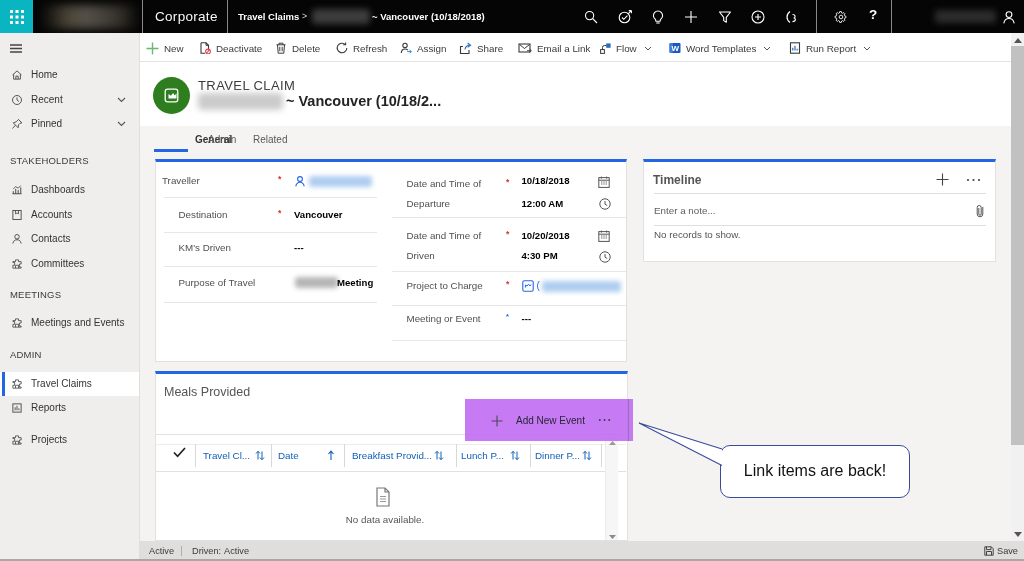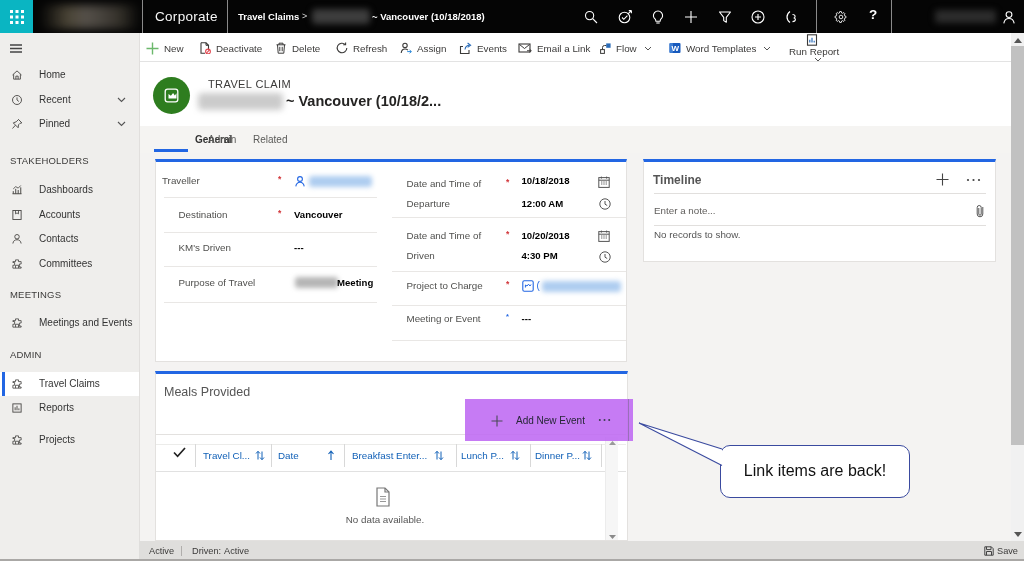--- a/index.html
+++ b/index.html
@@ -19,36 +19,36 @@
 #crumbblur { position:absolute; left:312px; top:9px; width:58px; height:15px; background:#3d3d3d; border-radius:4px; filter:blur(3px); }
 #crumb2 { position:absolute; left:372px; top:0; height:33px; line-height:33px; color:#fff; font-size:9.5px; font-weight:600; }
 .ticon { position:absolute; top:9.5px; width:14px; height:14px; }
 .ticon svg { display:block; width:14px; height:14px; }
 #nameblur { position:absolute; left:935px; top:10px; width:61px; height:13px; background:#2c2c2c; border-radius:3px; filter:blur(3px); }
 
 #sidebar { position:absolute; left:0; top:33px; width:140px; height:526px; background:#efeeec; border-right:1px solid #e1dfdd; }
 .navitem { position:absolute; left:0; width:140px; height:24px; }
 .navitem .ic { position:absolute; left:11px; top:6px; width:12px; height:12px; }
 .navitem .ic svg { display:block; width:12px; height:12px; }
-.navitem .lbl { position:absolute; left:31px; top:0; height:24px; line-height:24px; font-size:10px; color:#333; white-space:nowrap;margin-left:8px; }
+.navitem .lbl { position:absolute; left:31px; top:0; height:24px; line-height:24px; font-size:10px; color:#333; white-space:nowrap; }
 .navhead { position:absolute; left:10px; height:14px; line-height:14px; font-size:9.5px; font-weight:400; color:#3b3a39; letter-spacing:.2px; }
 .chev { position:absolute; left:117px; top:9px; width:9px; height:6px; }
 #selrow { position:absolute; left:0; top:372px; width:139px; height:24px; background:#fff; }
 #selbar { position:absolute; left:2px; top:372px; width:3px; height:24px; background:#2266e3; }
 
 #cmdbar { position:absolute; left:140px; top:33px; width:871px; height:29px; background:#fff; border-bottom:1px solid #e3e3e3; }
 .cmd { position:absolute; top:0; height:28px; display:flex; align-items:center; }
 .cmd .ci { width:12px; height:12px; margin-right:5px; }
 .cmd .ci svg { display:block; width:12px; height:12px; }
 .cmd .ct { font-size:9.8px; color:#3b3a39; white-space:nowrap; }
 .cmd .cv { margin-left:7px; width:8px; height:5px; }
 
 #hdr { position:absolute; left:140px; top:62px; width:871px; height:64px; background:#fff; }
 #gcircle { position:absolute; left:153px; top:77px; width:37px; height:37px; border-radius:50%; background:#2e7d1f; }
-#etype { position:absolute; left:198px; top:78px; font-size:11px; color:#3b3a39; letter-spacing:.4px;margin-left:10px; }
+#etype { position:absolute; left:198px; top:78px; font-size:13px; color:#3b3a39; letter-spacing:.4px; }
 #hnameblur { position:absolute; left:198px; top:93px; width:85px; height:17px; background:#cbcbcb; border-radius:4px; filter:blur(3px); }
 #htitle { position:absolute; left:286px; top:92.5px; font-size:14.5px; font-weight:600; color:#252423; }
 
 #tabs { position:absolute; left:140px; top:126px; width:871px; height:27px; background:#f5f4f2; }
 .tab { position:absolute; top:127px; height:26px; line-height:26px; font-size:10px; color:#5a5a58; }
 #tabsel { position:absolute; left:154px; top:149.3px; width:34px; height:3px; background:#2266e3; }
 
 .card { position:absolute; background:#fff; border:1px solid #e3e1df; border-top:3px solid #2266e3; }
 #card1 { left:155px; top:159px; width:472px; height:203px; }
 #card2 { left:643px; top:159px; width:353px; height:103px; }
@@ -320,21 +320,21 @@
   <div class="ct">Assign</div>
 </div>
 <div class="cmd" style="left:459px; top:34px;">
   <div class="ci" style="width:13px;height:13px;">
       <svg viewBox="0 0 13 13" style="width:13px;height:13px;">
         <path d="M4 4.5H1.5v7h8.5V8" stroke="#3b3a39" stroke-width="1.1" fill="none"></path>
         <path d="M6 7.5c.4-2.8 2-4.2 4.6-4.4" stroke="#2b6cb8" stroke-width="1.1" fill="none"></path>
         <path d="M8.6 1l3 2.2-3 2.2" stroke="#2b6cb8" stroke-width="1.1" fill="none"></path>
       </svg>
     </div>
-  <div class="ct">Events</div>
+  <div class="ct">Share</div>
 </div>
 <div class="cmd" style="left:518px; top:34px;">
   <div class="ci" style="width:14px;height:12px;">
       <svg viewBox="0 0 14 12" style="width:14px;height:12px;">
         <rect x="1" y="2" width="11" height="8" stroke="#3b3a39" stroke-width="1.1" fill="none"></rect>
         <path d="M1.5 2.5 6.5 6.5 11.5 2.5" stroke="#3b3a39" stroke-width="1" fill="none"></path>
         <path d="M9 8.7h4.2M11.5 7l1.8 1.7-1.8 1.7" stroke="#3b3a39" stroke-width="0.9" fill="none"></path>
       </svg>
     </div>
   <div class="ct">Email a Link</div>
@@ -358,21 +358,21 @@
         <rect x="0.5" y="1" width="11" height="10" rx="1" fill="#185abd"></rect>
         <rect x="0.5" y="1" width="3.5" height="10" rx="1" fill="#3f7fd4"></rect>
         <text x="6.4" y="9" font-size="8" fill="#fff" font-family="Liberation Sans" font-weight="bold" text-anchor="middle">W</text>
       </svg>
     </div>
   <div class="ct">Word Templates</div>
   <svg class="cv" viewBox="0 0 8 5">
       <path d="M1 1l3 3 3-3" stroke="#555" stroke-width="1" fill="none"></path>
     </svg>
 </div>
-<div class="cmd" style="left:789px; top:34px;flex-direction:column;">
+<div class="cmd" style="left:789px; top:34px;">
   <div class="ci">
       <svg viewBox="0 0 12 12">
         <rect x="1.5" y="0.8" width="9" height="10.4" stroke="#3b3a39" stroke-width="1.1" fill="none"></rect>
         <path d="M3.8 8.6V5.8M6 8.6V3.8M8.2 8.6V6.8" stroke="#2b6cb8" stroke-width="1.2" fill="none"></path>
       </svg>
     </div>
   <div class="ct">Run Report</div>
   <svg class="cv" viewBox="0 0 8 5">
       <path d="M1 1l3 3 3-3" stroke="#555" stroke-width="1" fill="none"></path>
     </svg>
@@ -498,21 +498,21 @@
 <svg class="abs" style="left:254.5px; top:449.5px; width:10px; height:11px;" viewBox="0 0 10 11">
     <path d="M3 9.5V1.5M1 3.5 3 1.3l2 2.2" stroke="#1160b7" stroke-width="1" fill="none"></path>
     <path d="M7 1.5v8M5 7.5l2 2.2 2-2.2" stroke="#1160b7" stroke-width="1" fill="none"></path>
   </svg>
 <div class="gsep" style="left:270.5px;"></div>
 <div class="ghead" style="left:278px; top:450px;">Date</div>
 <svg class="abs" style="left:327px; top:449.5px; width:8px; height:11px;" viewBox="0 0 8 11">
     <path d="M4 10V1.5M1.5 4 4 1.2 6.5 4" stroke="#1160b7" stroke-width="1.1" fill="none"></path>
   </svg>
 <div class="gsep" style="left:343.8px;"></div>
-<div class="ghead" style="left:352px; top:450px;">Breakfast Enter...</div>
+<div class="ghead" style="left:352px; top:450px;">Breakfast Provid...</div>
 <svg class="abs" style="left:434px; top:449.5px; width:10px; height:11px;" viewBox="0 0 10 11">
     <path d="M3 9.5V1.5M1 3.5 3 1.3l2 2.2" stroke="#1160b7" stroke-width="1" fill="none"></path>
     <path d="M7 1.5v8M5 7.5l2 2.2 2-2.2" stroke="#1160b7" stroke-width="1" fill="none"></path>
   </svg>
 <div class="gsep" style="left:456px;"></div>
 <div class="ghead" style="left:461px; top:450px;">Lunch P...</div>
 <svg class="abs" style="left:509.5px; top:449.5px; width:10px; height:11px;" viewBox="0 0 10 11">
     <path d="M3 9.5V1.5M1 3.5 3 1.3l2 2.2" stroke="#1160b7" stroke-width="1" fill="none"></path>
     <path d="M7 1.5v8M5 7.5l2 2.2 2-2.2" stroke="#1160b7" stroke-width="1" fill="none"></path>
   </svg>

